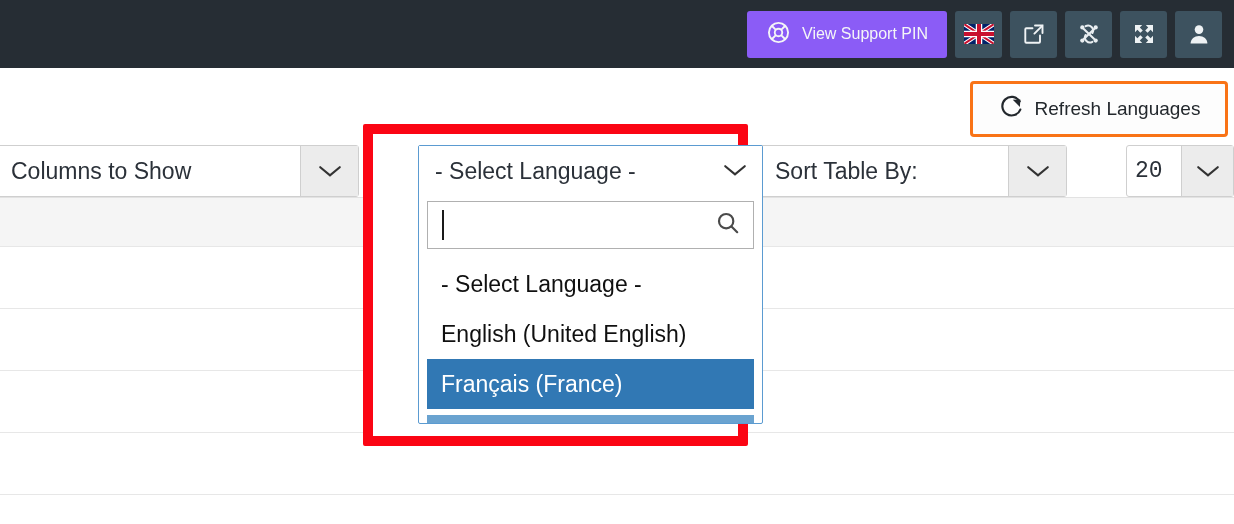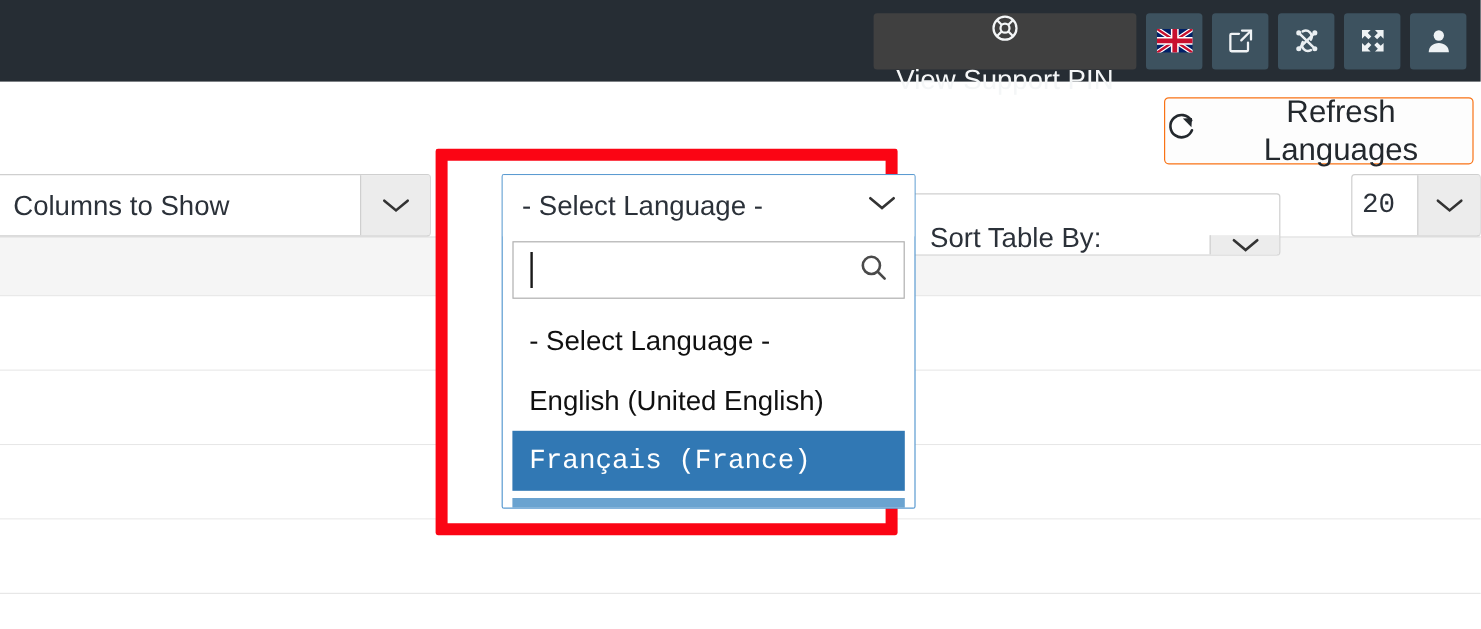--- a/index.html
+++ b/index.html
@@ -12,61 +12,61 @@
   #page { position: relative; width: 1234px; height: 524px; background: #fff; }
 
   
   .topbar {
     position: absolute; left: 0; top: 0; width: 1234px; height: 68px;
     background: #262d34;
     display: flex; align-items: center; justify-content: flex-end;
     padding-right: 12px; gap: 8px;
   }
   .pin-btn {
-    height: 47px; background: #404040; border: none; border-radius: 3px;
-    color: #f4f6f7; font-size: 23px; font-family: "Liberation Sans", sans-serif;
+    height: 47px; background: #8b5cf6; border: none; border-radius: 3px;
+    color: #f4f6f7; font-size: 16px; font-family: "Liberation Sans", sans-serif;
     display: flex; align-items: center; gap: 11px;
-    padding: 0 19px; cursor: pointer; white-space: nowrap; flex-direction: column;
+    padding: 0 19px; cursor: pointer; white-space: nowrap;
   }
   .icon-btn {
     width: 47px; height: 47px; background: #3d525f; border: none; border-radius: 3px;
     display: flex; align-items: center; justify-content: center; cursor: pointer;
   }
   .icon-btn svg { display: block; }
 
   
   .flag { width: 30px; height: 20px; position: relative; overflow: hidden; border-radius: 1px; }
 
   
   .refresh-btn {
     position: absolute; left: 970px; top: 81px; width: 258px; height: 56px;
-    background: #fdfdfd; border: 1px solid #f97316; border-radius: 4px;
+    background: #fdfdfd; border: 3px solid #f97316; border-radius: 4px;
     display: flex; align-items: center; justify-content: center; gap: 11px;
-    font-size: 26px; color: #23282d; cursor: pointer;
+    font-size: 19px; color: #23282d; cursor: pointer;
   }
 
   
   .filter-row { position: absolute; left: 0; top: 145px; width: 1234px; height: 52px; }
 
   .select-box {
     position: absolute; height: 52px; background: #ffffff;
     border: 1px solid #cfcfcf; border-radius: 3px;
     display: flex; align-items: stretch;
   }
   .select-box .label {
     flex: 1 1 auto; display: flex; align-items: center;
     padding-left: 22px; font-size: 23px; color: #2b3139; white-space: nowrap; overflow: hidden;
   }
   .select-box .caret {
     width: 58px; background: #ececec; border-left: 1px solid #cfcfcf;
     display: flex; align-items: center; justify-content: center;
   }
 
   #columns-select { left: -12px; top: 0; width: 371px; }
-  #sort-select    { left: 752px; top: 16px; width: 315px; align-items: flex-end; }
+  #sort-select    { left: 752px; top: 0; width: 315px; }
   #limit-select   { left: 1126px; top: 0; width: 108px; }
   #limit-select .label { padding-left: 8px; justify-content: flex-start; font-family: Liberation Mono, monospace; }
   #limit-select .caret { width: 52px; }
 
   .caret svg { display:block; }
 
   
   .table-area { position: absolute; left: 0; top: 197px; width: 1234px; height: 327px; }
   .t-row { width: 100%; border-bottom: 1px solid #e7e7e7; background: #fff; }
   .t-head { height: 50px; background: #f5f5f5; border-top: 1px solid #e2e2e2; border-bottom: 1px solid #e7e7e7; }
@@ -99,21 +99,21 @@
     font-size: 22px; color: #222;
   }
   .blink-caret {
     display: inline-block; width: 2px; height: 30px; background: #1a1a1a;
   }
   .dd-list { padding: 4px 8px 0 8px; }
   .dd-opt {
     height: 50px; display: flex; align-items: center; padding-left: 14px;
     font-size: 23px; color: #101010; white-space: nowrap; cursor: pointer;
   }
-  .dd-opt.selected { background: #3178b4; color: #ffffff; font-family: Liberation Mono, monospace; }
+  .dd-opt.selected { background: #3178b4; color: #ffffff; }
   .dd-foot { height: 8px; background: #6aa3d0; margin: 6px 8px 0 8px; }
 </style>
 </head>
 <body>
 
 <div id="page">
 
   <div class="topbar">
 
     <button class="pin-btn">

